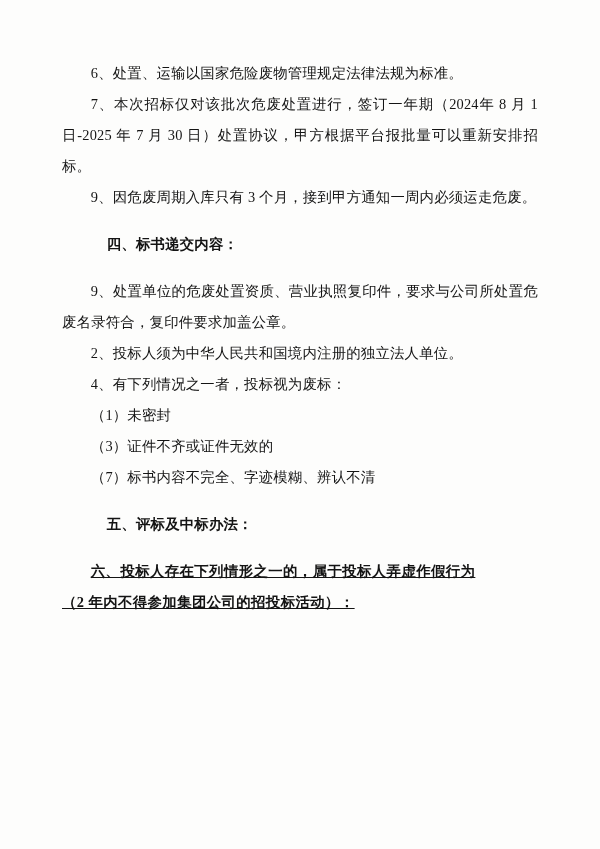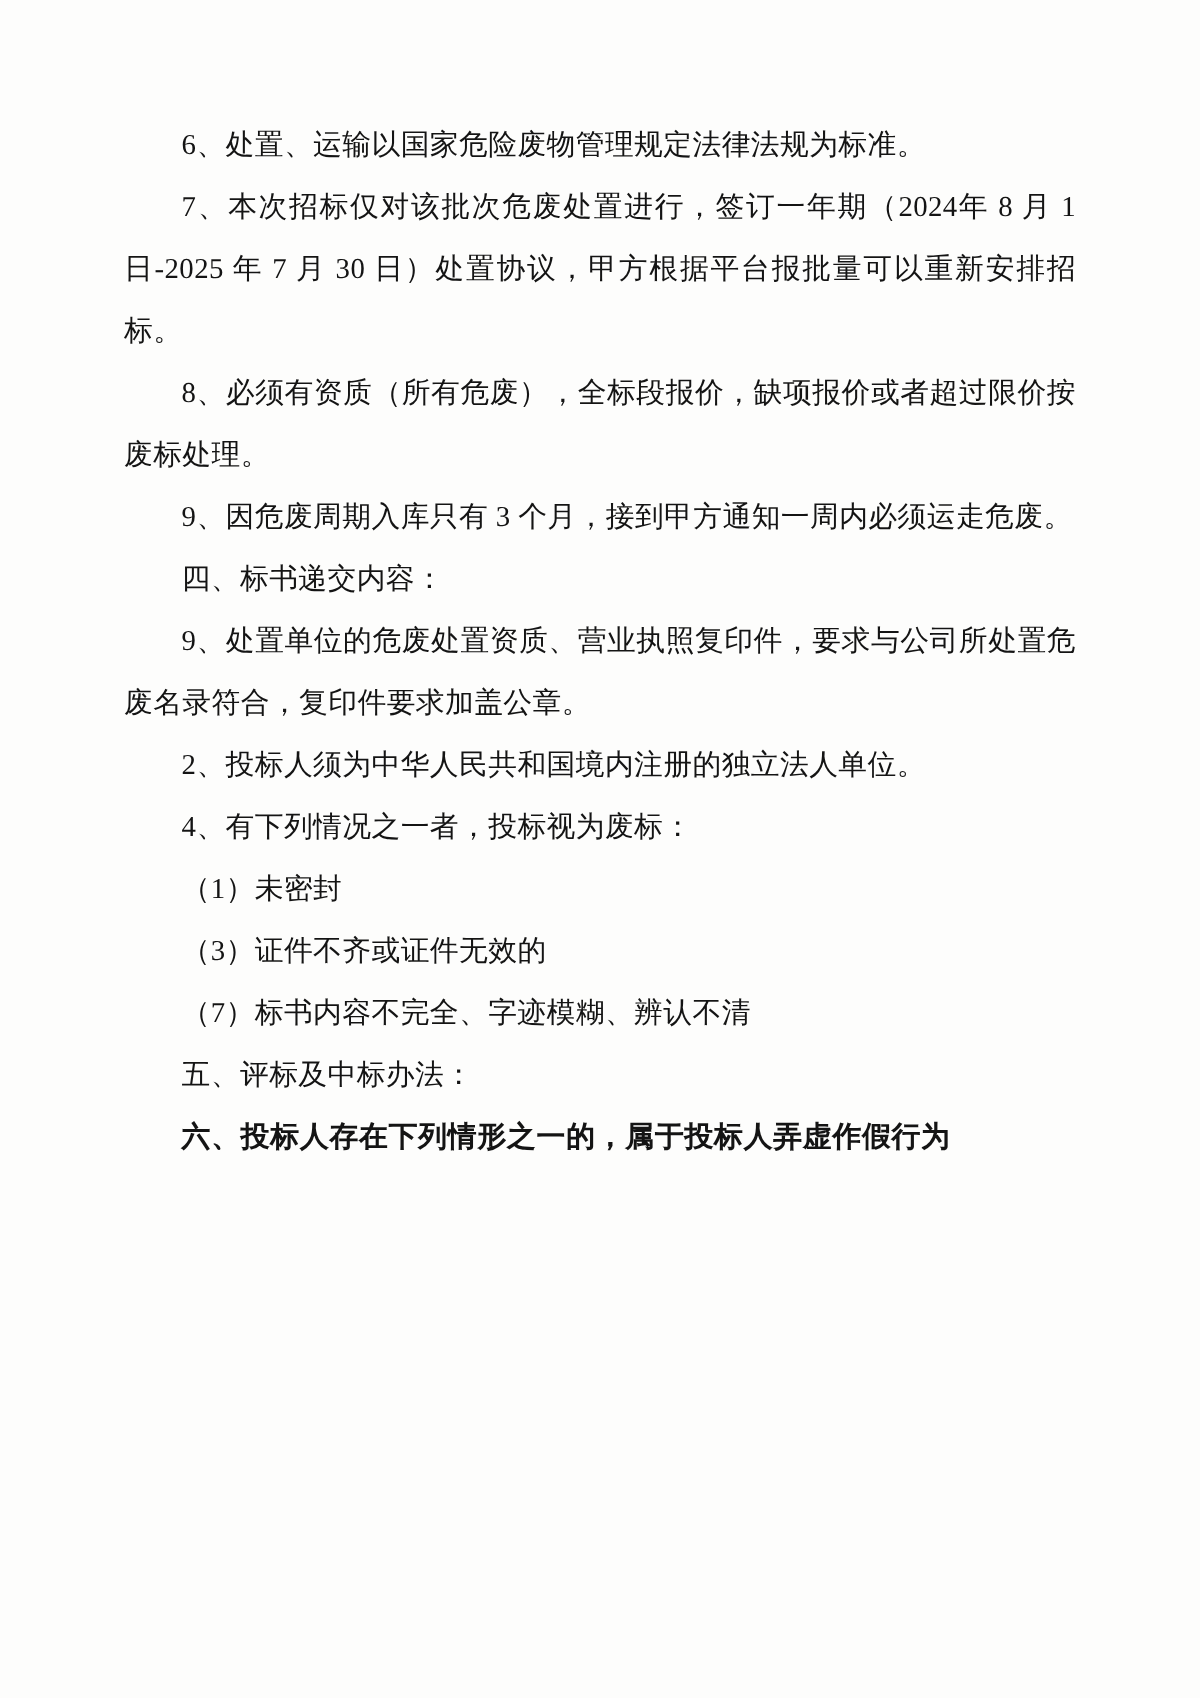--- a/index.html
+++ b/index.html
@@ -28,58 +28,59 @@
     letter-spacing: 0.2px;
     text-align: justify;
     color: #141414;
   }
   p.para {
     margin: 0;
     text-indent: 2em;
     white-space: normal;
   }
   p.heading {
-    margin: 0;
+    margin: 16px;
     text-indent: 2em;
-    font-weight: normal;
+    font-weight: bold;
   }
   p.heading-strong {
     margin: 0;
     text-indent: 2em;
     font-weight: bold;
     letter-spacing: 0.4px;
+    text-decoration: underline;
   }
   p.cont {
     margin: 0;
     text-indent: 0;
   }
   .sub-item {
     margin: 0;
     text-indent: 2em;
   }
 </style>
 </head>
 <body>
 
 <div class="page">
   <div class="doc-body">
 
     <p class="para">6、处置、运输以国家危险废物管理规定法律法规为标准。</p>
     <p class="para">7、本次招标仅对该批次危废处置进行，签订一年期（2024年 8 月 1 日-2025 年 7 月 30 日）处置协议，甲方根据平台报批量可以重新安排招标。</p>
-    <p class="para">8、必须有资质（所有危废），全标段报价，缺项报价或者超过限价按废标处理。</p>
     <p class="para">9、因危废周期入库只有 3 个月，接到甲方通知一周内必须运走危废。</p>
 
     <p class="heading">四、标书递交内容：</p>
 
     <p class="para">9、处置单位的危废处置资质、营业执照复印件，要求与公司所处置危废名录符合，复印件要求加盖公章。</p>
     <p class="para">2、投标人须为中华人民共和国境内注册的独立法人单位。</p>
     <p class="para">4、有下列情况之一者，投标视为废标：</p>
 
     <p class="sub-item">（1）未密封</p>
     <p class="sub-item">（3）证件不齐或证件无效的</p>
     <p class="sub-item">（7）标书内容不完全、字迹模糊、辨认不清</p>
 
     <p class="heading">五、评标及中标办法：</p>
 
     <p class="heading-strong">六、投标人存在下列情形之一的，属于投标人弄虚作假行为</p>
+    <p class="heading-strong cont">（2 年内不得参加集团公司的招投标活动）：</p>
 
   </div>
 </div>
 
 </body></html>

